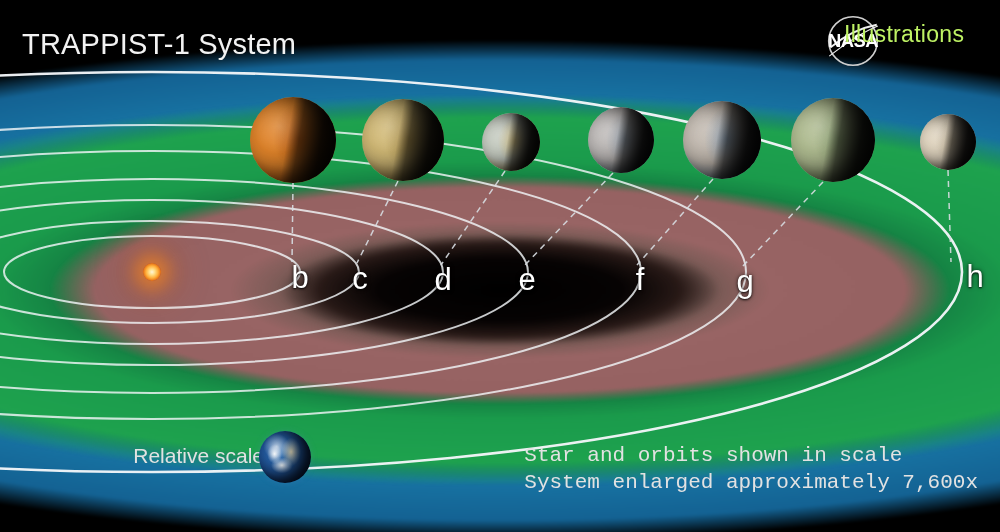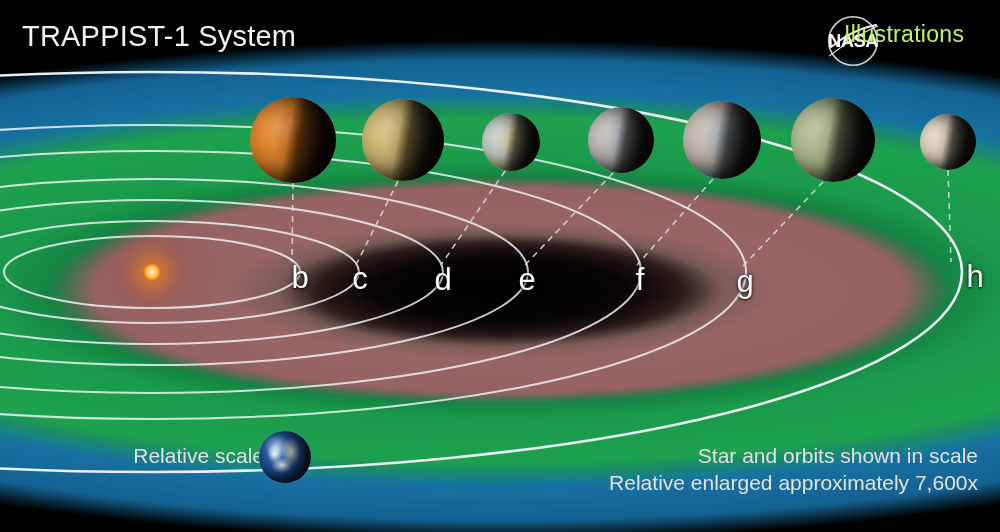--- a/index.html
+++ b/index.html
@@ -12,21 +12,21 @@
     position:relative;
     width:1000px;
     height:532px;
     background:#000000;
     overflow:hidden;
   }
 
   
   #title{
     position:absolute;
-    left:22px; top:20px;
+    left:22px; top:28px;
     font-size:29px;
     letter-spacing:0.2px;
     color:#f2f2f2;
     font-weight:400;
     z-index:40;
     white-space:nowrap;
   }
 
   
   #nasa-logo{
@@ -175,21 +175,21 @@
     font-size:21px;
     line-height:1.28;
   }
   #caption-left{
     left:104px; top:443px;
     text-align:right;
     width:160px;
   }
   #caption-right{
     right:22px; top:443px;
-    text-align:right;
+    font-family:Liberation Mono, monospace;
   }
   #earth{
     position:absolute;
     left:285px; top:457px;
     width:52px; height:52px;
     transform:translate(-50%,-50%);
     border-radius:50%;
     z-index:40;
     background:
       radial-gradient(circle at 34% 30%, rgba(255,255,255,0.65) 0%, rgba(255,255,255,0) 26%),
@@ -282,16 +282,16 @@
     <div class="illus">Illustrations</div>
   </div>
 
   <div class="caption" id="caption-left">
     <div>Relative scale</div>
   </div>
   <div id="earth"></div>
 
   <div class="caption" id="caption-right">
     <div>Star and orbits shown in scale</div>
-    <div>Relative enlarged approximately 7,600x</div>
+    <div>System enlarged approximately 7,600x</div>
   </div>
 
 </div>
 
 </body></html>

